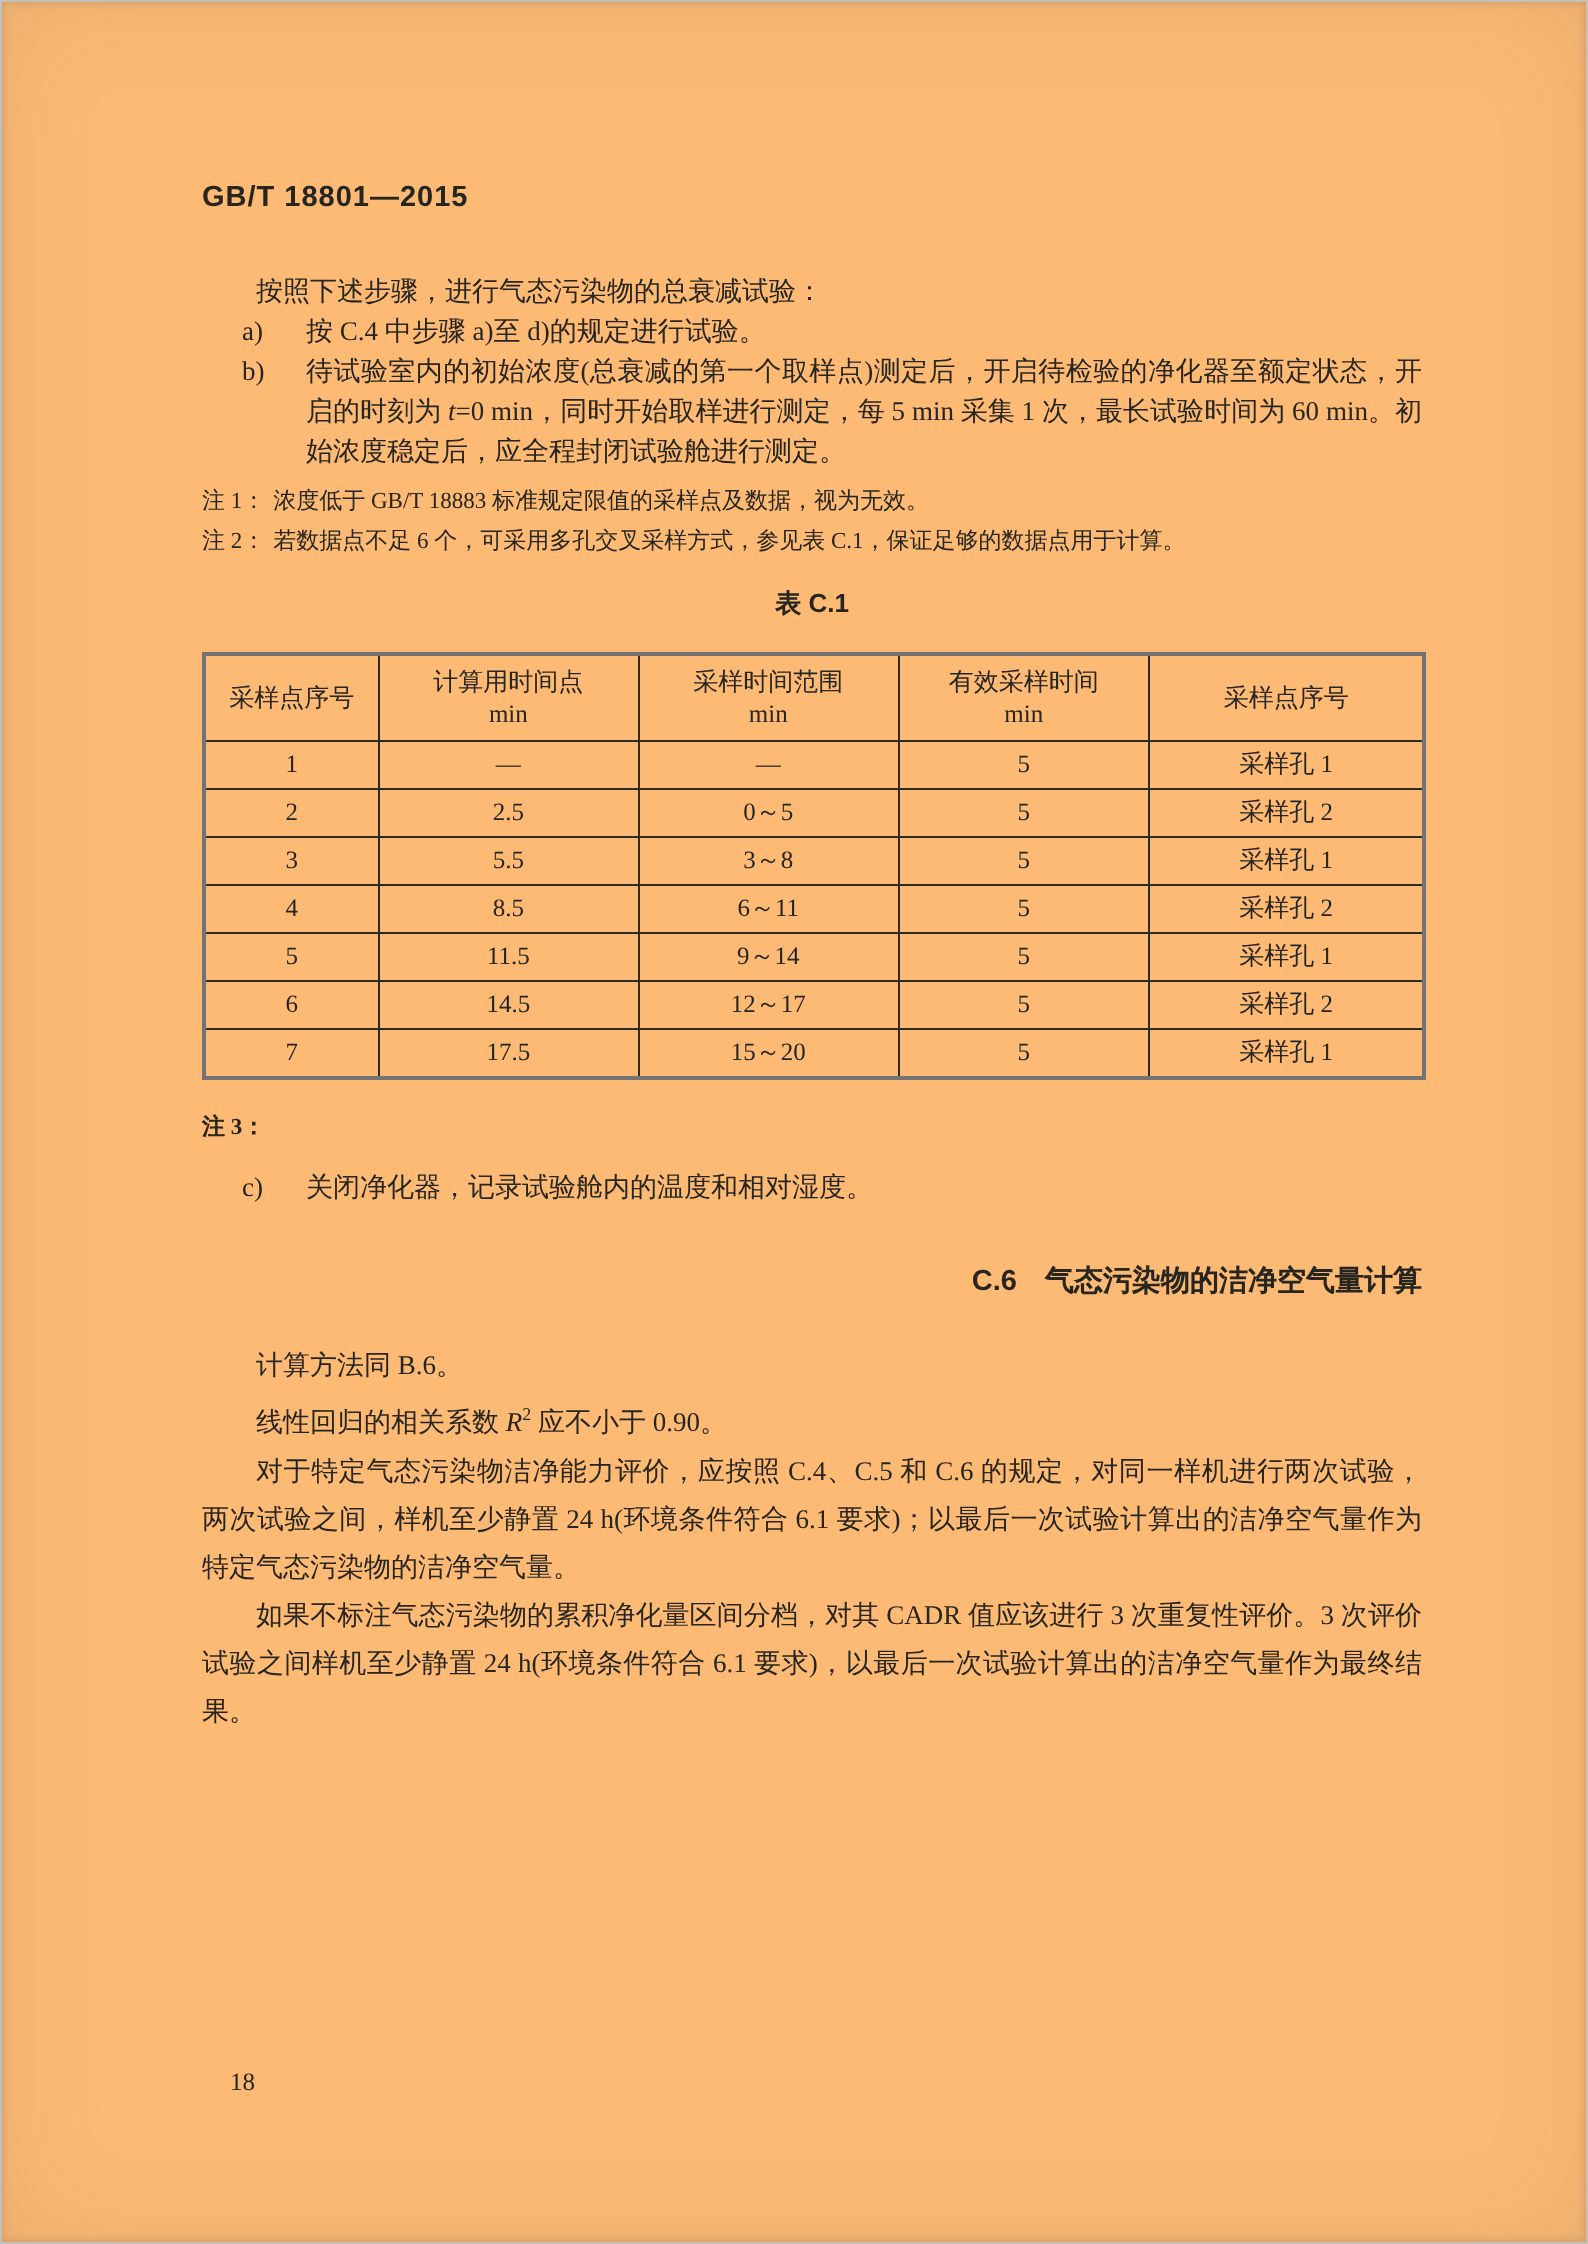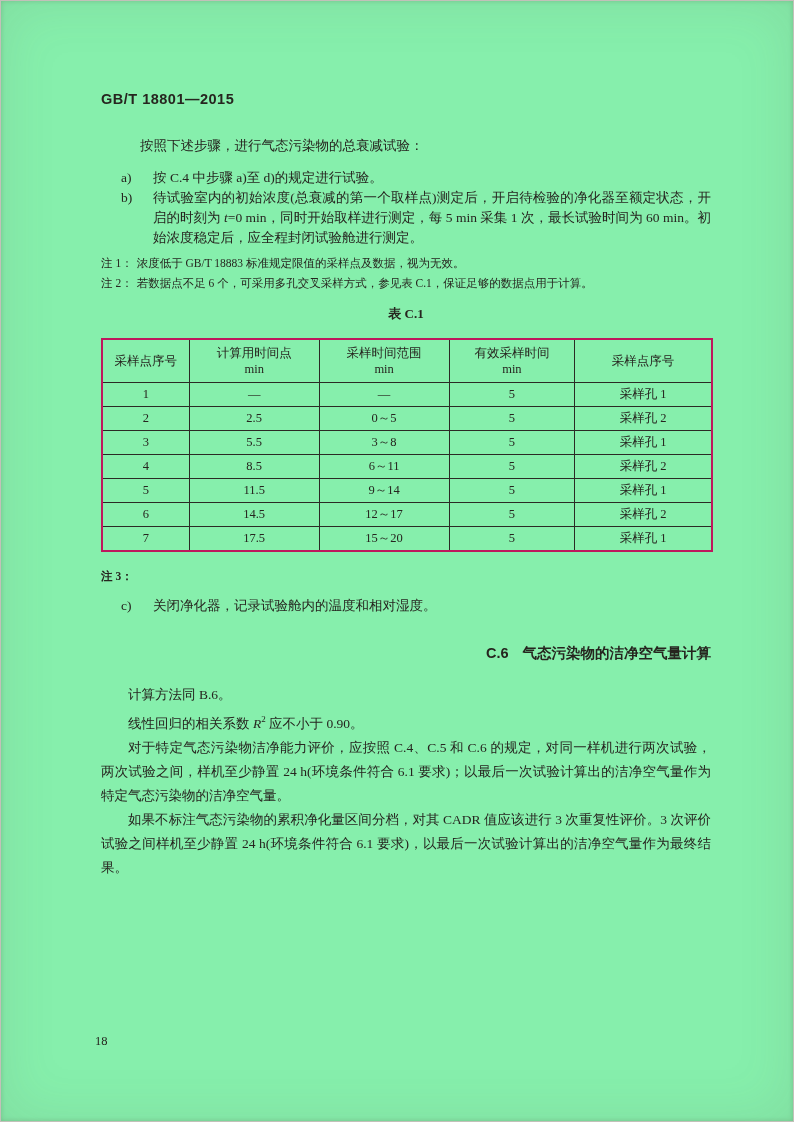--- a/index.html
+++ b/index.html
@@ -4,21 +4,21 @@
 <style>
   html,body{margin:0;padding:0;}
   body{
     width:794px;height:1122px;
     background:#e9e9e5;
     font-family:"Liberation Serif","DejaVu Serif",serif;
   }
   .page{
     position:relative;
     width:794px;height:1122px;
-    background:#86efac;
+    background:#fdba74;
     border:1px solid #c2c1b9;
     box-sizing:border-box;
     box-shadow:inset 0 0 55px rgba(95,95,75,.13), inset 0 0 5px rgba(70,70,60,.22);
     color:#26251f;
     overflow:hidden;
   }
   .content{
     padding:90px 82px 0 100px;
   }
   .running-header{
@@ -28,21 +28,21 @@
     letter-spacing:.5px;
   }
   .sec-heading{
     margin:42px 0 0 0;
     font-family:"Liberation Sans","DejaVu Sans",sans-serif;
     font-weight:bold;
     font-size:14.5px;line-height:18px;
   }
   .sec-heading .sec-num{margin-right:14px;}
   .para{
-    margin:12px;
+    margin:0;
     font-size:13.5px;line-height:20px;
     text-align:justify;
   }
   .intro{margin-top:29px;text-indent:2em;}
   .list{margin-top:0;}
   .list-item{
     position:relative;
     margin:0;
     padding-left:52px;
     font-size:13.5px;line-height:20px;
@@ -54,29 +54,29 @@
   .note{
     display:flex;
     font-size:11.5px;line-height:20px;
     text-align:justify;
   }
   .note .note-label{white-space:nowrap;margin-right:4px;}
   .notes{margin-top:5px;}
   .table-title{
     margin-top:13px;
     text-align:center;
-    font-family:Liberation Serif, serif;
+    font-family:Liberation Sans, sans-serif;
     font-weight:bold;
     font-size:13px;line-height:16px;
   }
   table.data{
     margin-top:16px;
     width:612px;
     border-collapse:collapse;
-    border:2px solid #be185d;
+    border:2px solid #737373;
     font-size:12.5px;
     color:#26251f;
   }
   table.data th, table.data td{
     border:1px solid #2b2a25;
     text-align:center;
     padding:0 4px;
     font-weight:normal;
   }
   table.data th{height:42px;}
@@ -95,21 +95,21 @@
     margin:0;
     font-size:13.5px;line-height:24px;
     text-align:justify;
   }
   .c6-first{margin-top:21px;}
   .indent{text-indent:2em;}
   .var{font-style:italic;font-family:"Liberation Serif","DejaVu Serif",serif;}
   sup{font-size:9px;}
   .page-number{
     position:absolute;
-    left:94px;top:1033px;
+    left:114px;top:1033px;
     font-size:12.5px;line-height:15px;
   }
 </style>
 </head>
 <body>
 
 <div class="page">
   <div class="content">
 
     <div class="running-header">GB/T 18801—2015</div>

